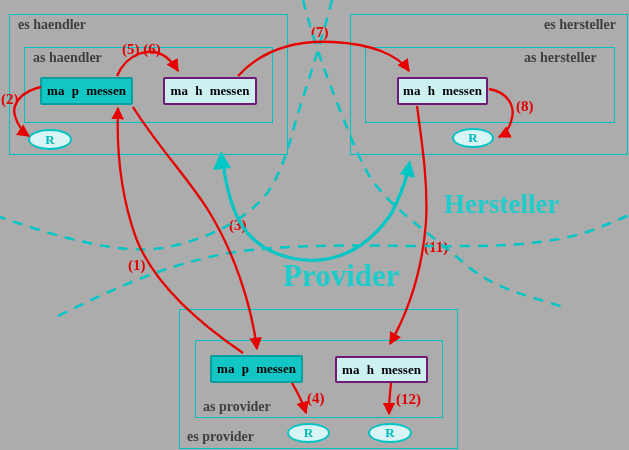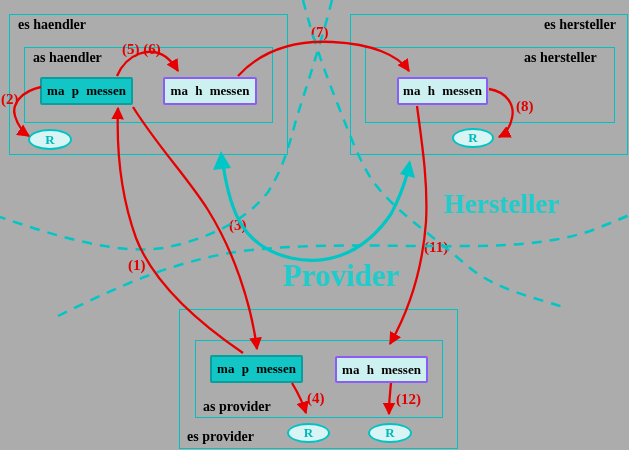--- a/index.html
+++ b/index.html
@@ -10,21 +10,21 @@
     font-family:"Liberation Serif","DejaVu Serif",serif;
     overflow:hidden;
   }
   .frame{
     position:absolute;
     border:1px solid #00C2C2;
     box-sizing:border-box;
   }
   .frame-label{
     position:absolute;
-    color:#000000;
+    color:#404040;
     font-weight:bold;
     font-size:14px;
     line-height:1;
     white-space:nowrap;
   }
   .big-title{
     position:absolute;
     color:#1FCBCB;
     font-weight:bold;
     font-size:27px;
@@ -34,21 +34,21 @@
   .big-title.provider{font-size:31px;}
   .node{
     position:absolute;
     box-sizing:border-box;
     border-radius:2px;
     display:flex;align-items:center;justify-content:center;
     font-weight:bold;font-size:13px;color:#000;
     word-spacing:4px;white-space:nowrap;
   }
   .node.dark{background:#12C6C6;border:2px solid #0A9E9E;}
-  .node.light{background:#CDF1F1;border:2px solid #8b5cf6;}
+  .node.light{background:#CDF1F1;border:2px solid #701a75;}
   .rnode{
     position:absolute;
     box-sizing:border-box;
     border-radius:50%;
     background:#D8F4F4;
     border:2px solid #00C3C3;
     color:#00B9B9;
     display:flex;align-items:center;justify-content:center;
     font-weight:bold;font-size:13px;
   }

